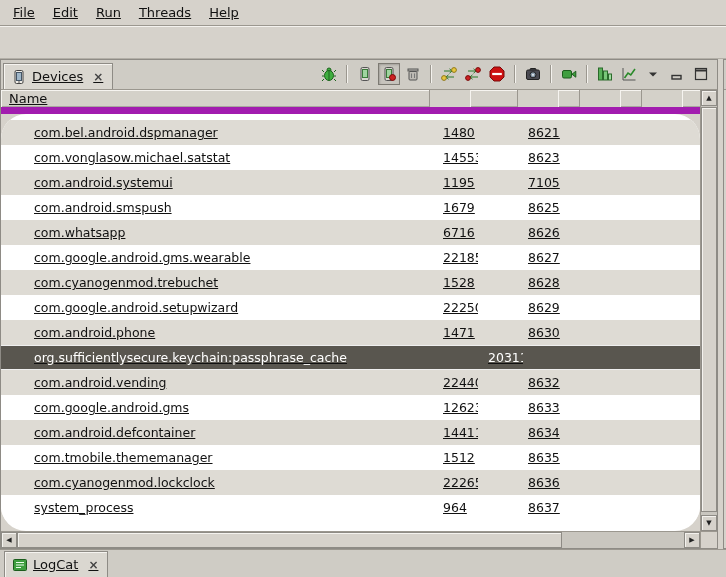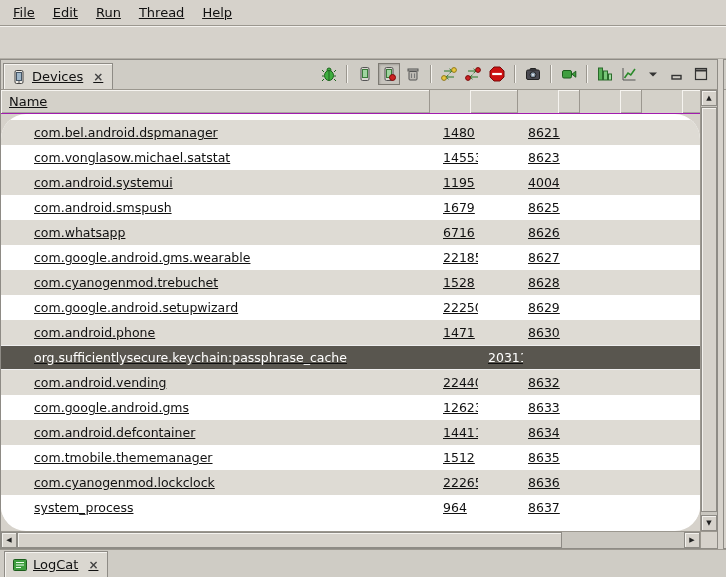--- a/index.html
+++ b/index.html
@@ -29,21 +29,21 @@
 
   
   .ticons { margin-left:auto; align-self:center; display:flex; align-items:center; gap:2px; padding-right:5px; padding-bottom:2px; }
   .ticon { width:22px; height:22px; display:flex; align-items:center; justify-content:center; border:1px solid transparent; }
   .ticon.pressed { border:1px solid #7d7a73; background:#c7c4bd; box-shadow:inset 1px 1px 2px rgba(0,0,0,.18); }
   .tsep { width:2px; height:18px; border-left:1px solid #9b978f; border-right:1px solid #f4f2ee; margin:0 4px; }
 
   
   .table { flex:1; display:flex; min-height:0; }
   .tleft { flex:1; display:flex; flex-direction:column; min-width:0; }
-  .thead { height:24px; flex:none; display:flex; background:#d4d1c9; border-bottom:1px solid #a21caf;gap:40px; }
+  .thead { height:24px; flex:none; display:flex; background:#d4d1c9; border-bottom:7px solid #a21caf;gap:40px; }
   .hcell { display:flex; align-items:center; padding-left:8px; font-size:13px; border-right:1px solid #9b978f; box-shadow:inset 1px 1px 0 #f6f4f0, inset 0 -1px 0 #a9a69f; overflow:hidden; white-space:nowrap; }
   .hc0 { width:429px; flex:none; }
   .hc1 { width:48px;  flex:none; }
   .hc2 { width:22px;  flex:none; }
   .hc3 { width:22px;  flex:none; }
   .hc4 { flex:1; border-right:none; }
   .tbody { flex:1; background:#ffffff; overflow:hidden; padding-top:6px;border-radius:25px; }
   .trow { height:25px; display:flex; align-items:center; background:#ffffff; }
   .trow:nth-child(odd) { background:#dedbd4; }
   .trow.selected { background:#59564f; color:#fff; border-top:1px solid #efefef; border-bottom:1px solid #efefef;gap:45px; }
@@ -76,21 +76,21 @@
 </style>
 </head>
 <body>
 
 <div class="app">
 
   <div class="menubar">
       <div class="menu-item">File</div>
       <div class="menu-item">Edit</div>
       <div class="menu-item">Run</div>
-      <div class="menu-item">Thread</div>
+      <div class="menu-item">Threads</div>
       <div class="menu-item">Help</div>
     </div>
 
   <div class="toolbar-strip"></div>
 
   <div class="main">
 
     <div class="devices-panel">
       <div class="tabbar">
         <div class="tab">
@@ -234,21 +234,21 @@
                 <div class="cell cpid">14553</div>
                 <div class="cell c3"></div>
                 <div class="cell c4"></div>
                 <div class="cell cport">8623</div>
               </div>
               <div class="trow">
                 <div class="cell cname">com.android.systemui</div>
                 <div class="cell cpid">1195</div>
                 <div class="cell c3"></div>
                 <div class="cell c4"></div>
-                <div class="cell cport">4004</div>
+                <div class="cell cport">7105</div>
               </div>
               <div class="trow">
                 <div class="cell cname">com.android.smspush</div>
                 <div class="cell cpid">1679</div>
                 <div class="cell c3"></div>
                 <div class="cell c4"></div>
                 <div class="cell cport">8625</div>
               </div>
               <div class="trow">
                 <div class="cell cname">com.whatsapp</div>

